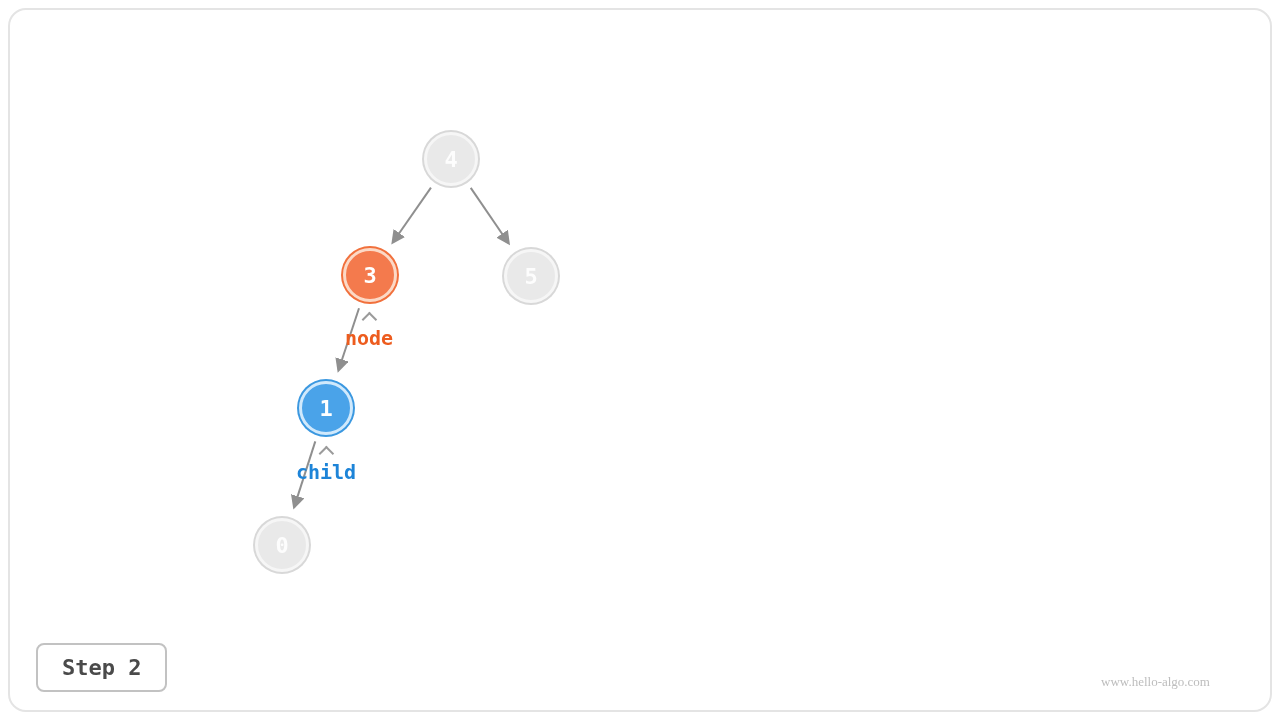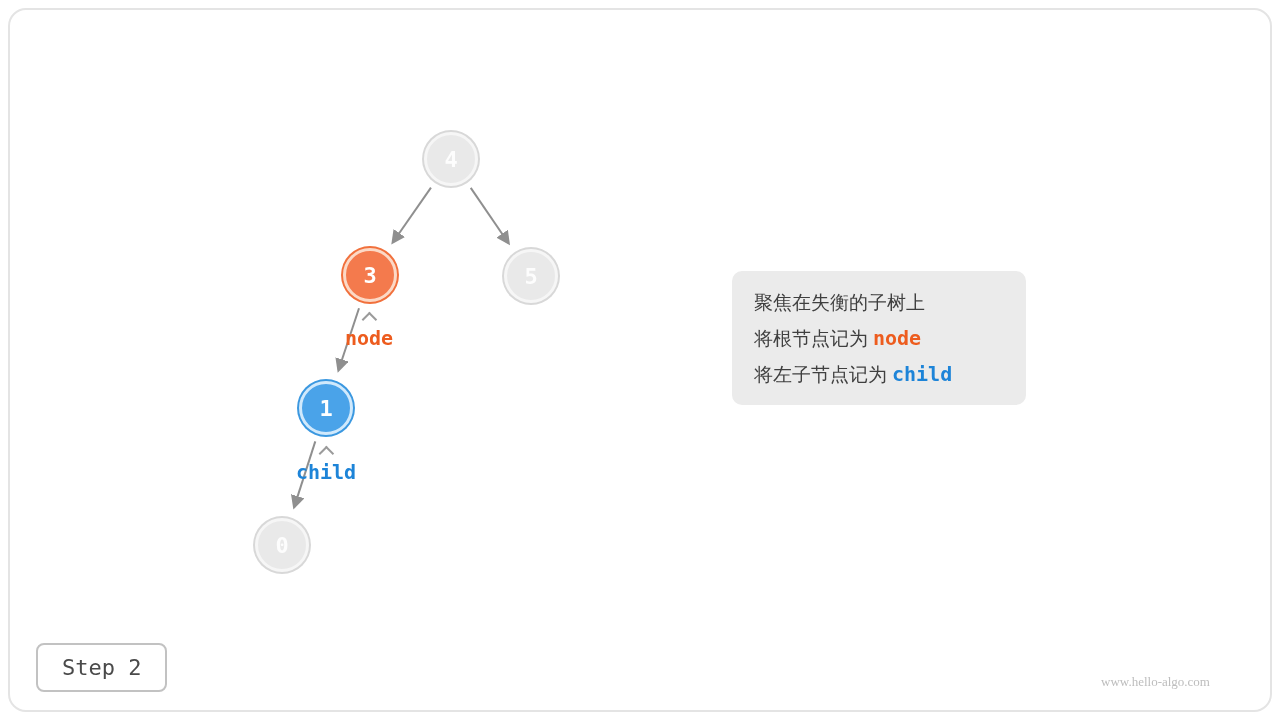--- a/index.html
+++ b/index.html
@@ -103,21 +103,21 @@
   }
   .step-badge {
     position: absolute;
     left: 36px;
     top: 643px;
     background: #ffffff;
     border: 2px solid #c2c2c2;
     border-radius: 8px;
     padding: 10px 24px;
     font-family: "DejaVu Sans Mono", "Liberation Mono", monospace;
-    font-weight: normal;
+    font-weight: bold;
     font-size: 22px;
     color: #4a4a4a;
   }
   .watermark {
     position: absolute;
     right: 70px;
     top: 674px;
     font-family: Liberation Serif, serif;
     font-size: 13px;
     color: #bdbdbd;
@@ -160,22 +160,17 @@
       <div class="pointer" style="left: 369px; top: 314px;">
         <span class="caret"></span>
         <span class="ptr-label" style="color: rgb(237, 92, 30);">node</span>
       </div>
       <div class="pointer" style="left: 326px; top: 448px;">
         <span class="caret"></span>
         <span class="ptr-label" style="color: rgb(29, 132, 216);">child</span>
       </div>
     </div>
 
-  <div class="annotation" id="annotation-box">
-      <div class="ann-line"><span>聚焦在失衡的子树上</span></div>
-      <div class="ann-line"><span>将根节点记为</span><span class="code" style="color: rgb(237, 92, 30);">node</span></div>
-      <div class="ann-line"><span>将左子节点记为</span><span class="code" style="color: rgb(29, 132, 216);">child</span></div>
-    </div>
 
   <div class="step-badge">Step 2</div>
 
   <div class="watermark">www.hello-algo.com</div>
 </div>
 
 </body></html>

